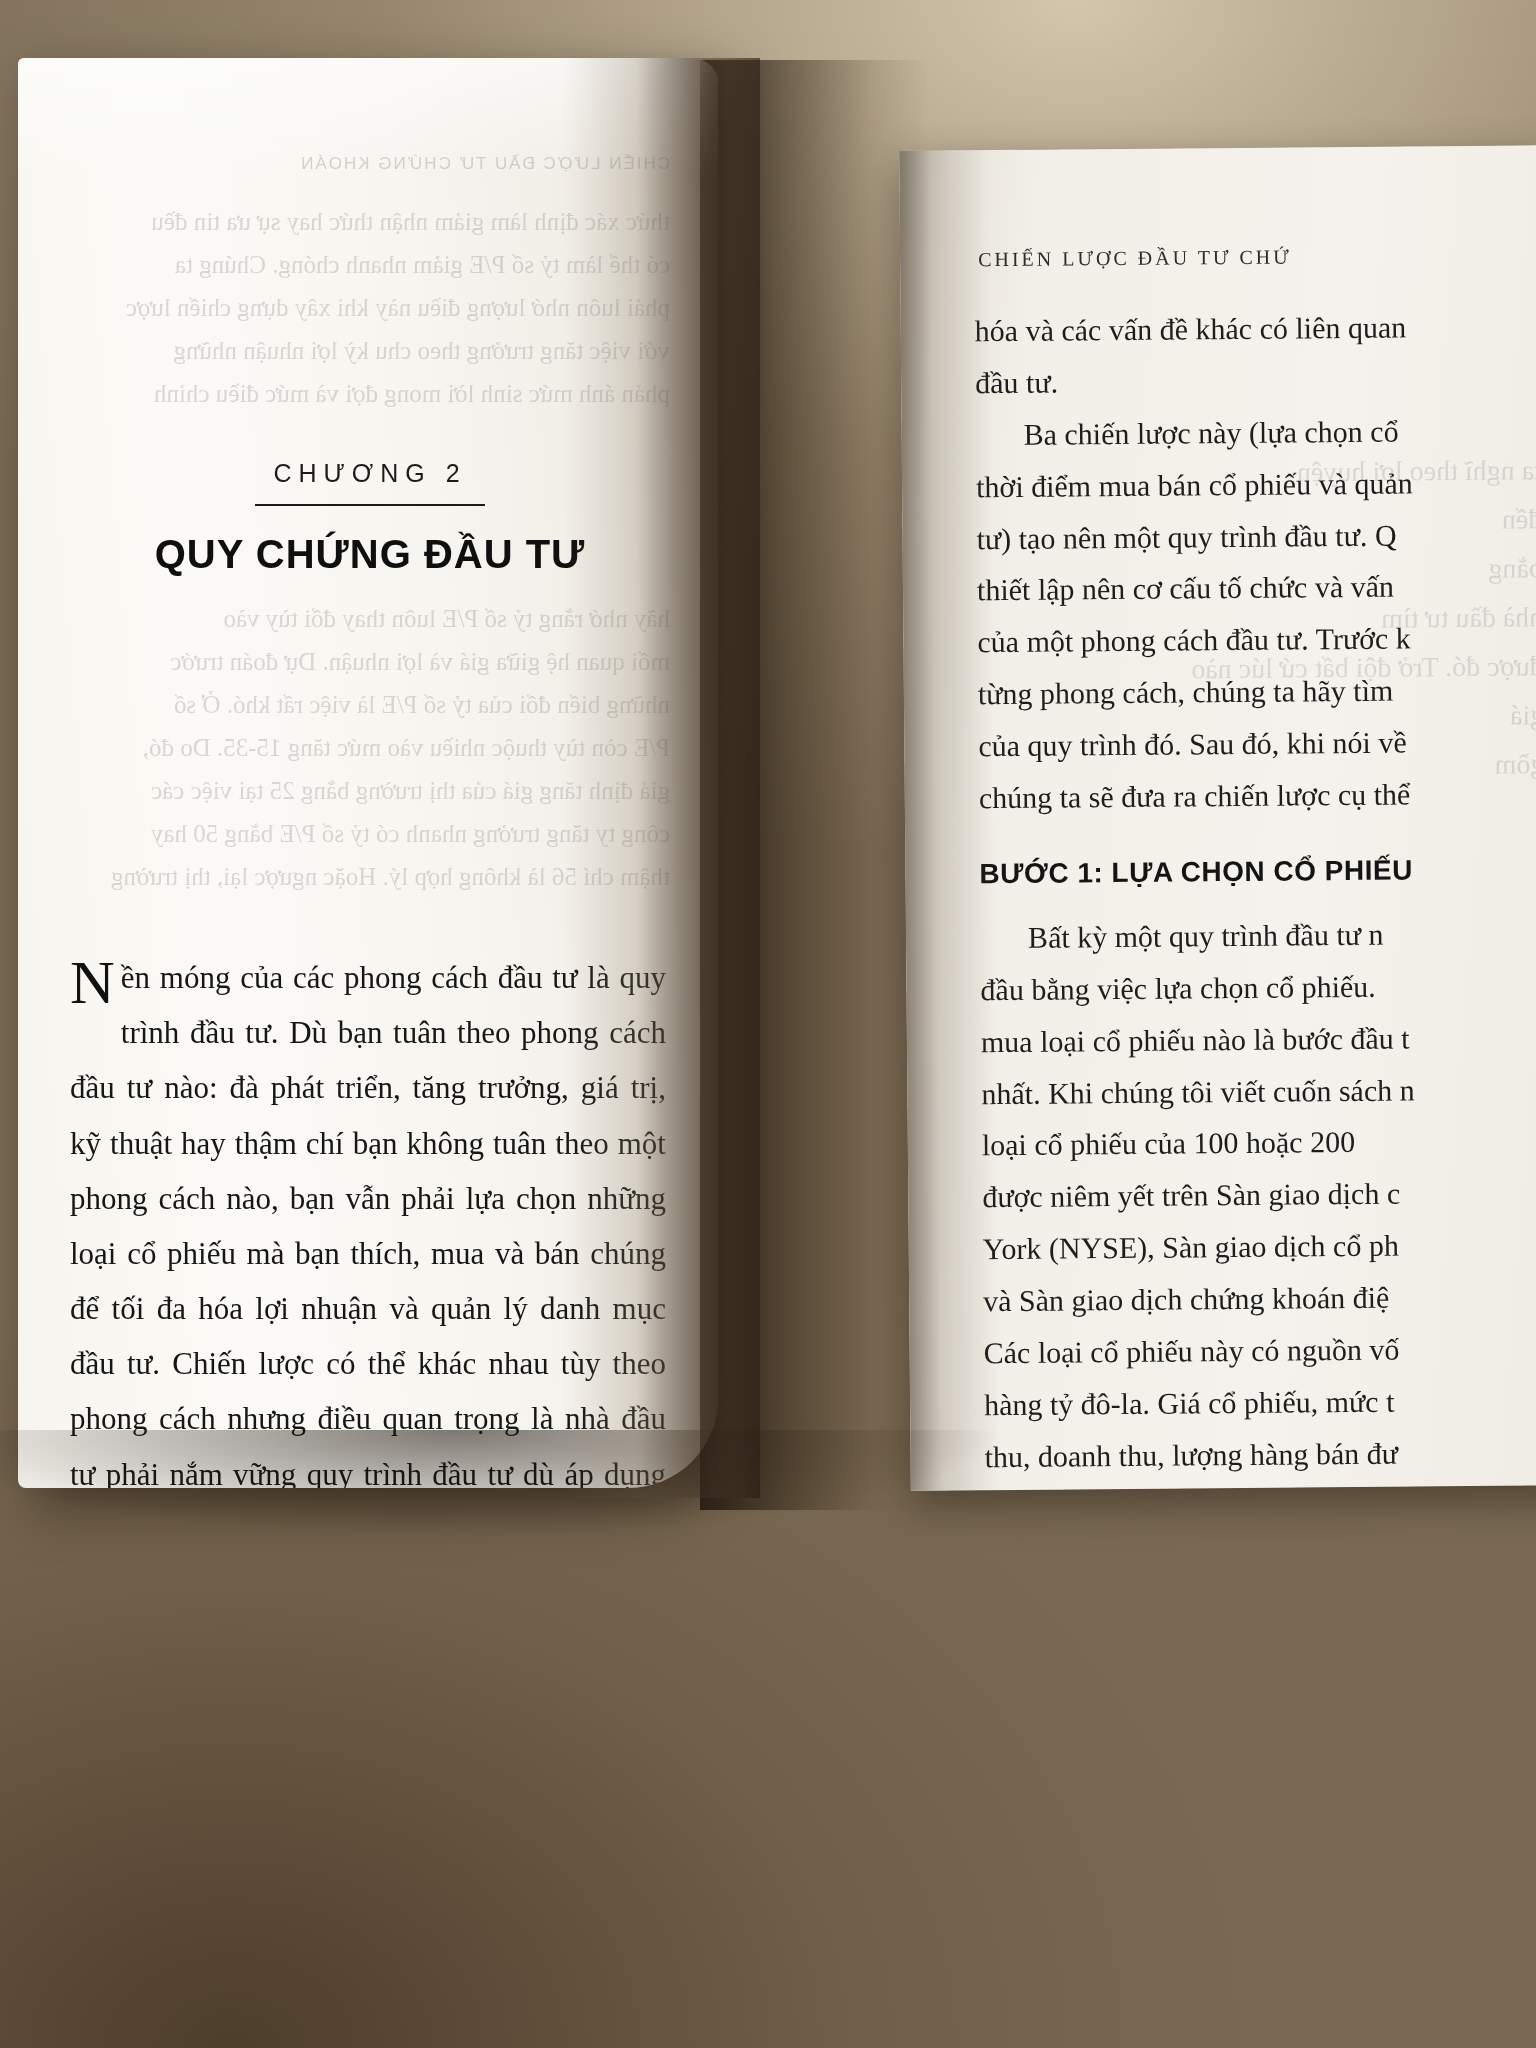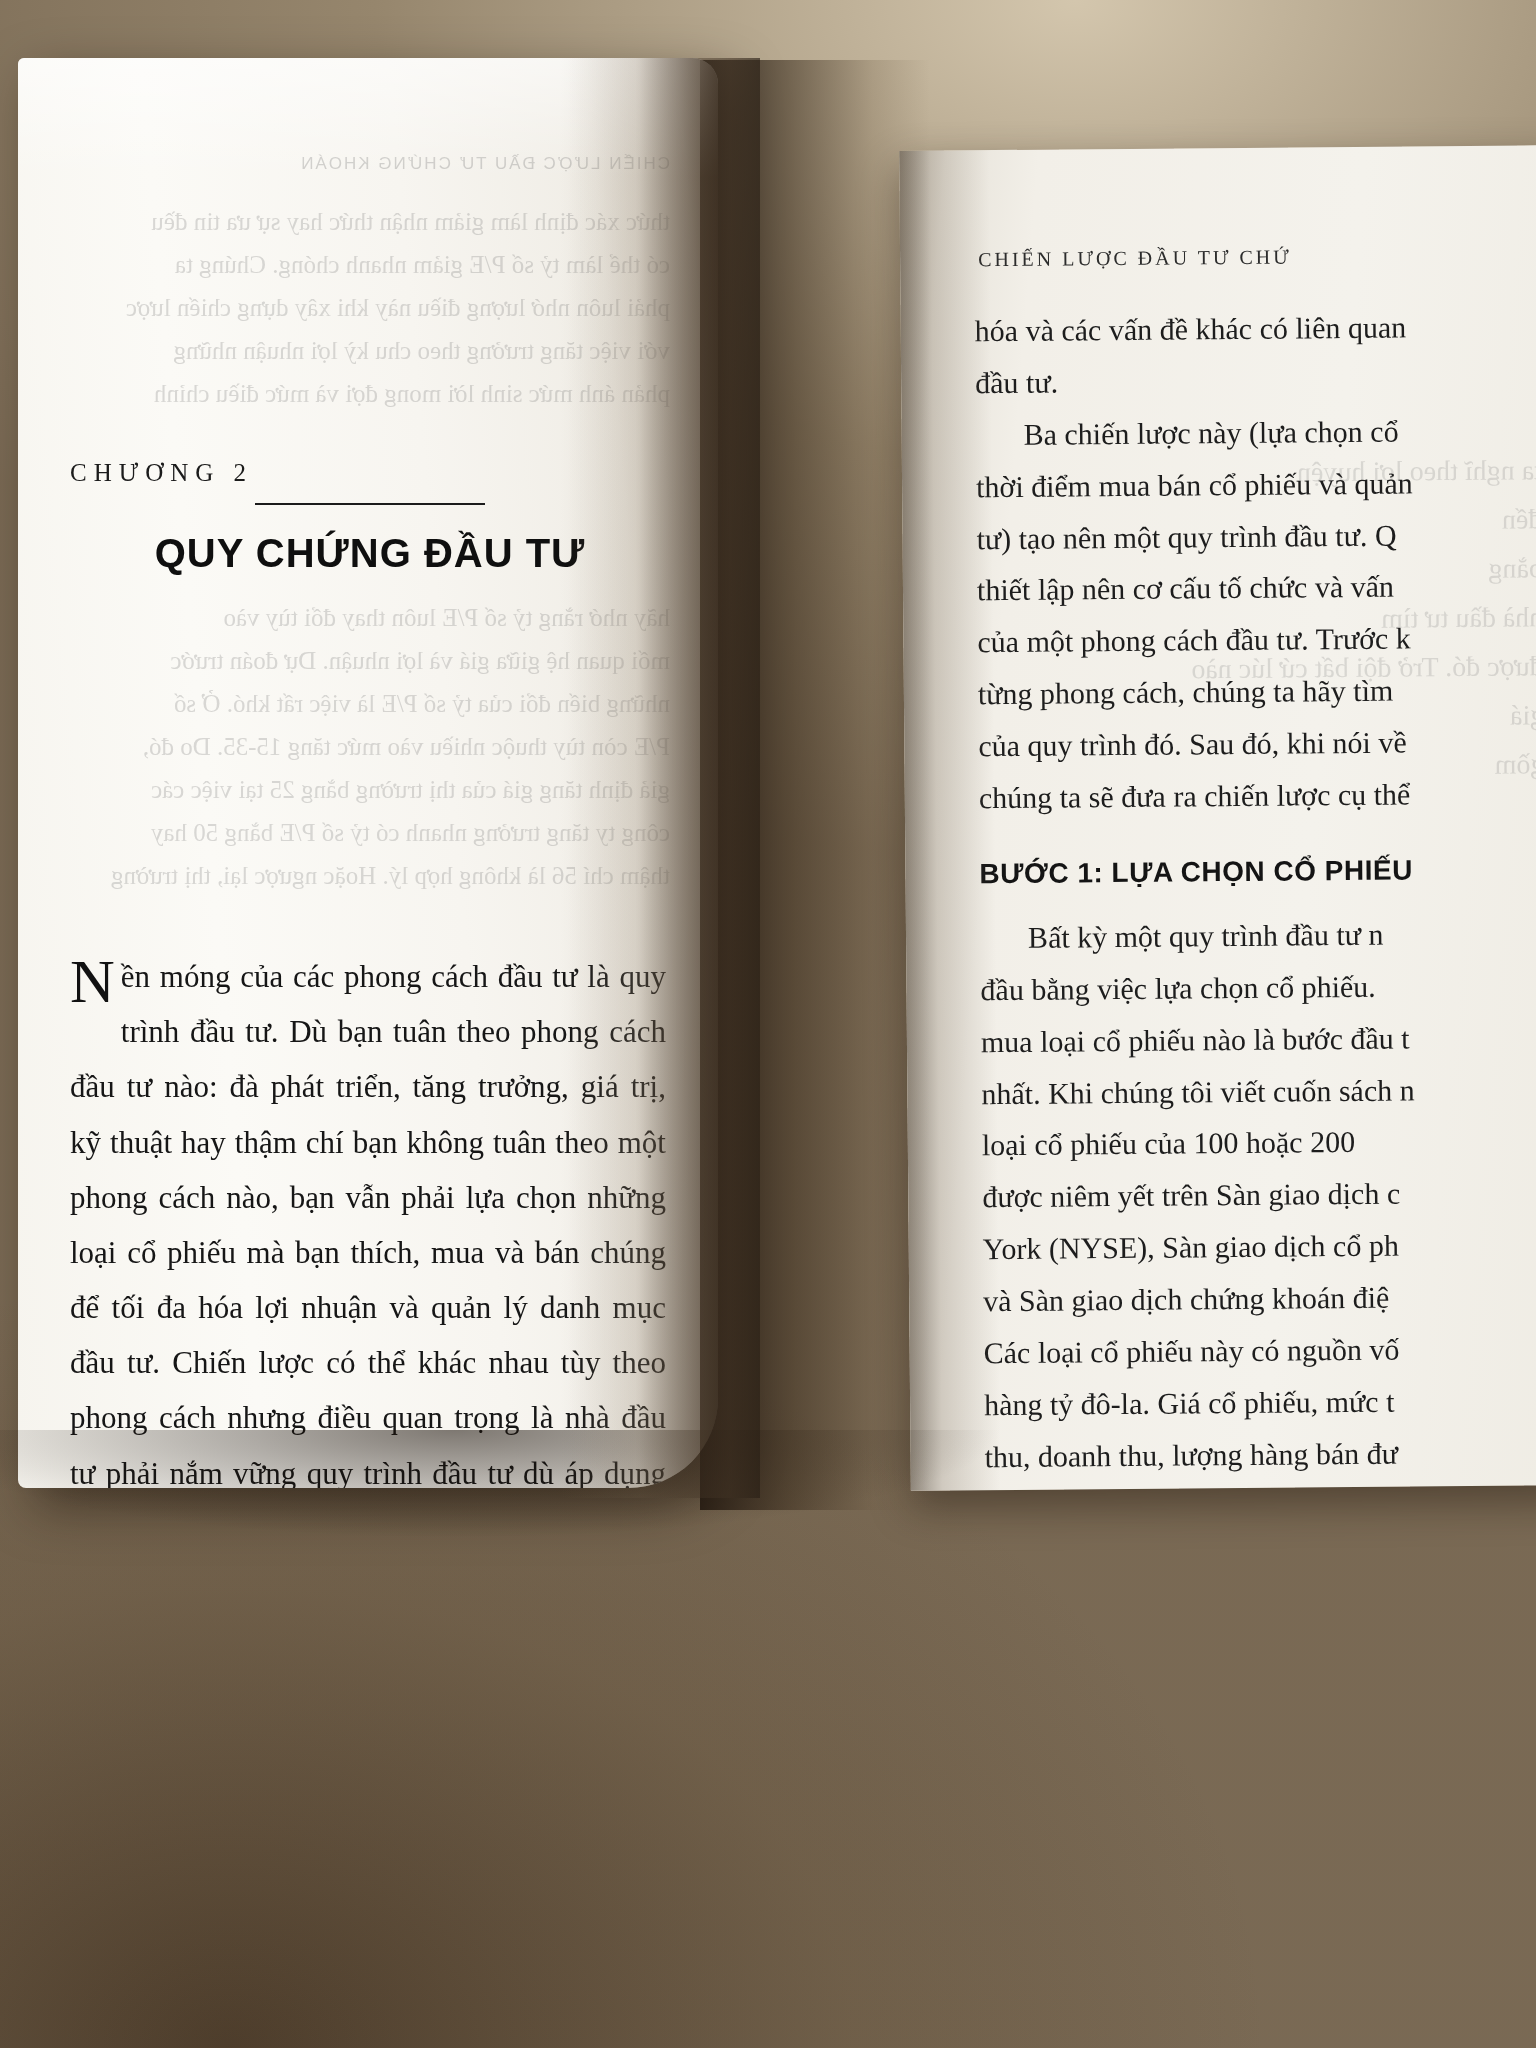--- a/index.html
+++ b/index.html
@@ -141,25 +141,25 @@
   }
   .ghost-block {
     color: rgba(115,115,115,0.26);
     font-size: 25px;
     line-height: 1.72;
     transform: scaleX(-1);
     white-space: nowrap;
     pointer-events: none;
   }
   .chapter-label {
-    font-family: Liberation Serif, serif;
+    font-family: Liberation Sans, sans-serif;
     font-size: 25px;
     letter-spacing: 7px;
     color: #1b1b1b;
-    text-align: left;
+    text-align: center;
     margin: 44px 0 0 0;
   }
   .chapter-rule {
     width: 230px;
     height: 2px;
     background: #1b1b1b;
     margin: 16px auto 26px auto;
   }
   .chapter-title {
     font-family: "Liberation Sans", sans-serif;

